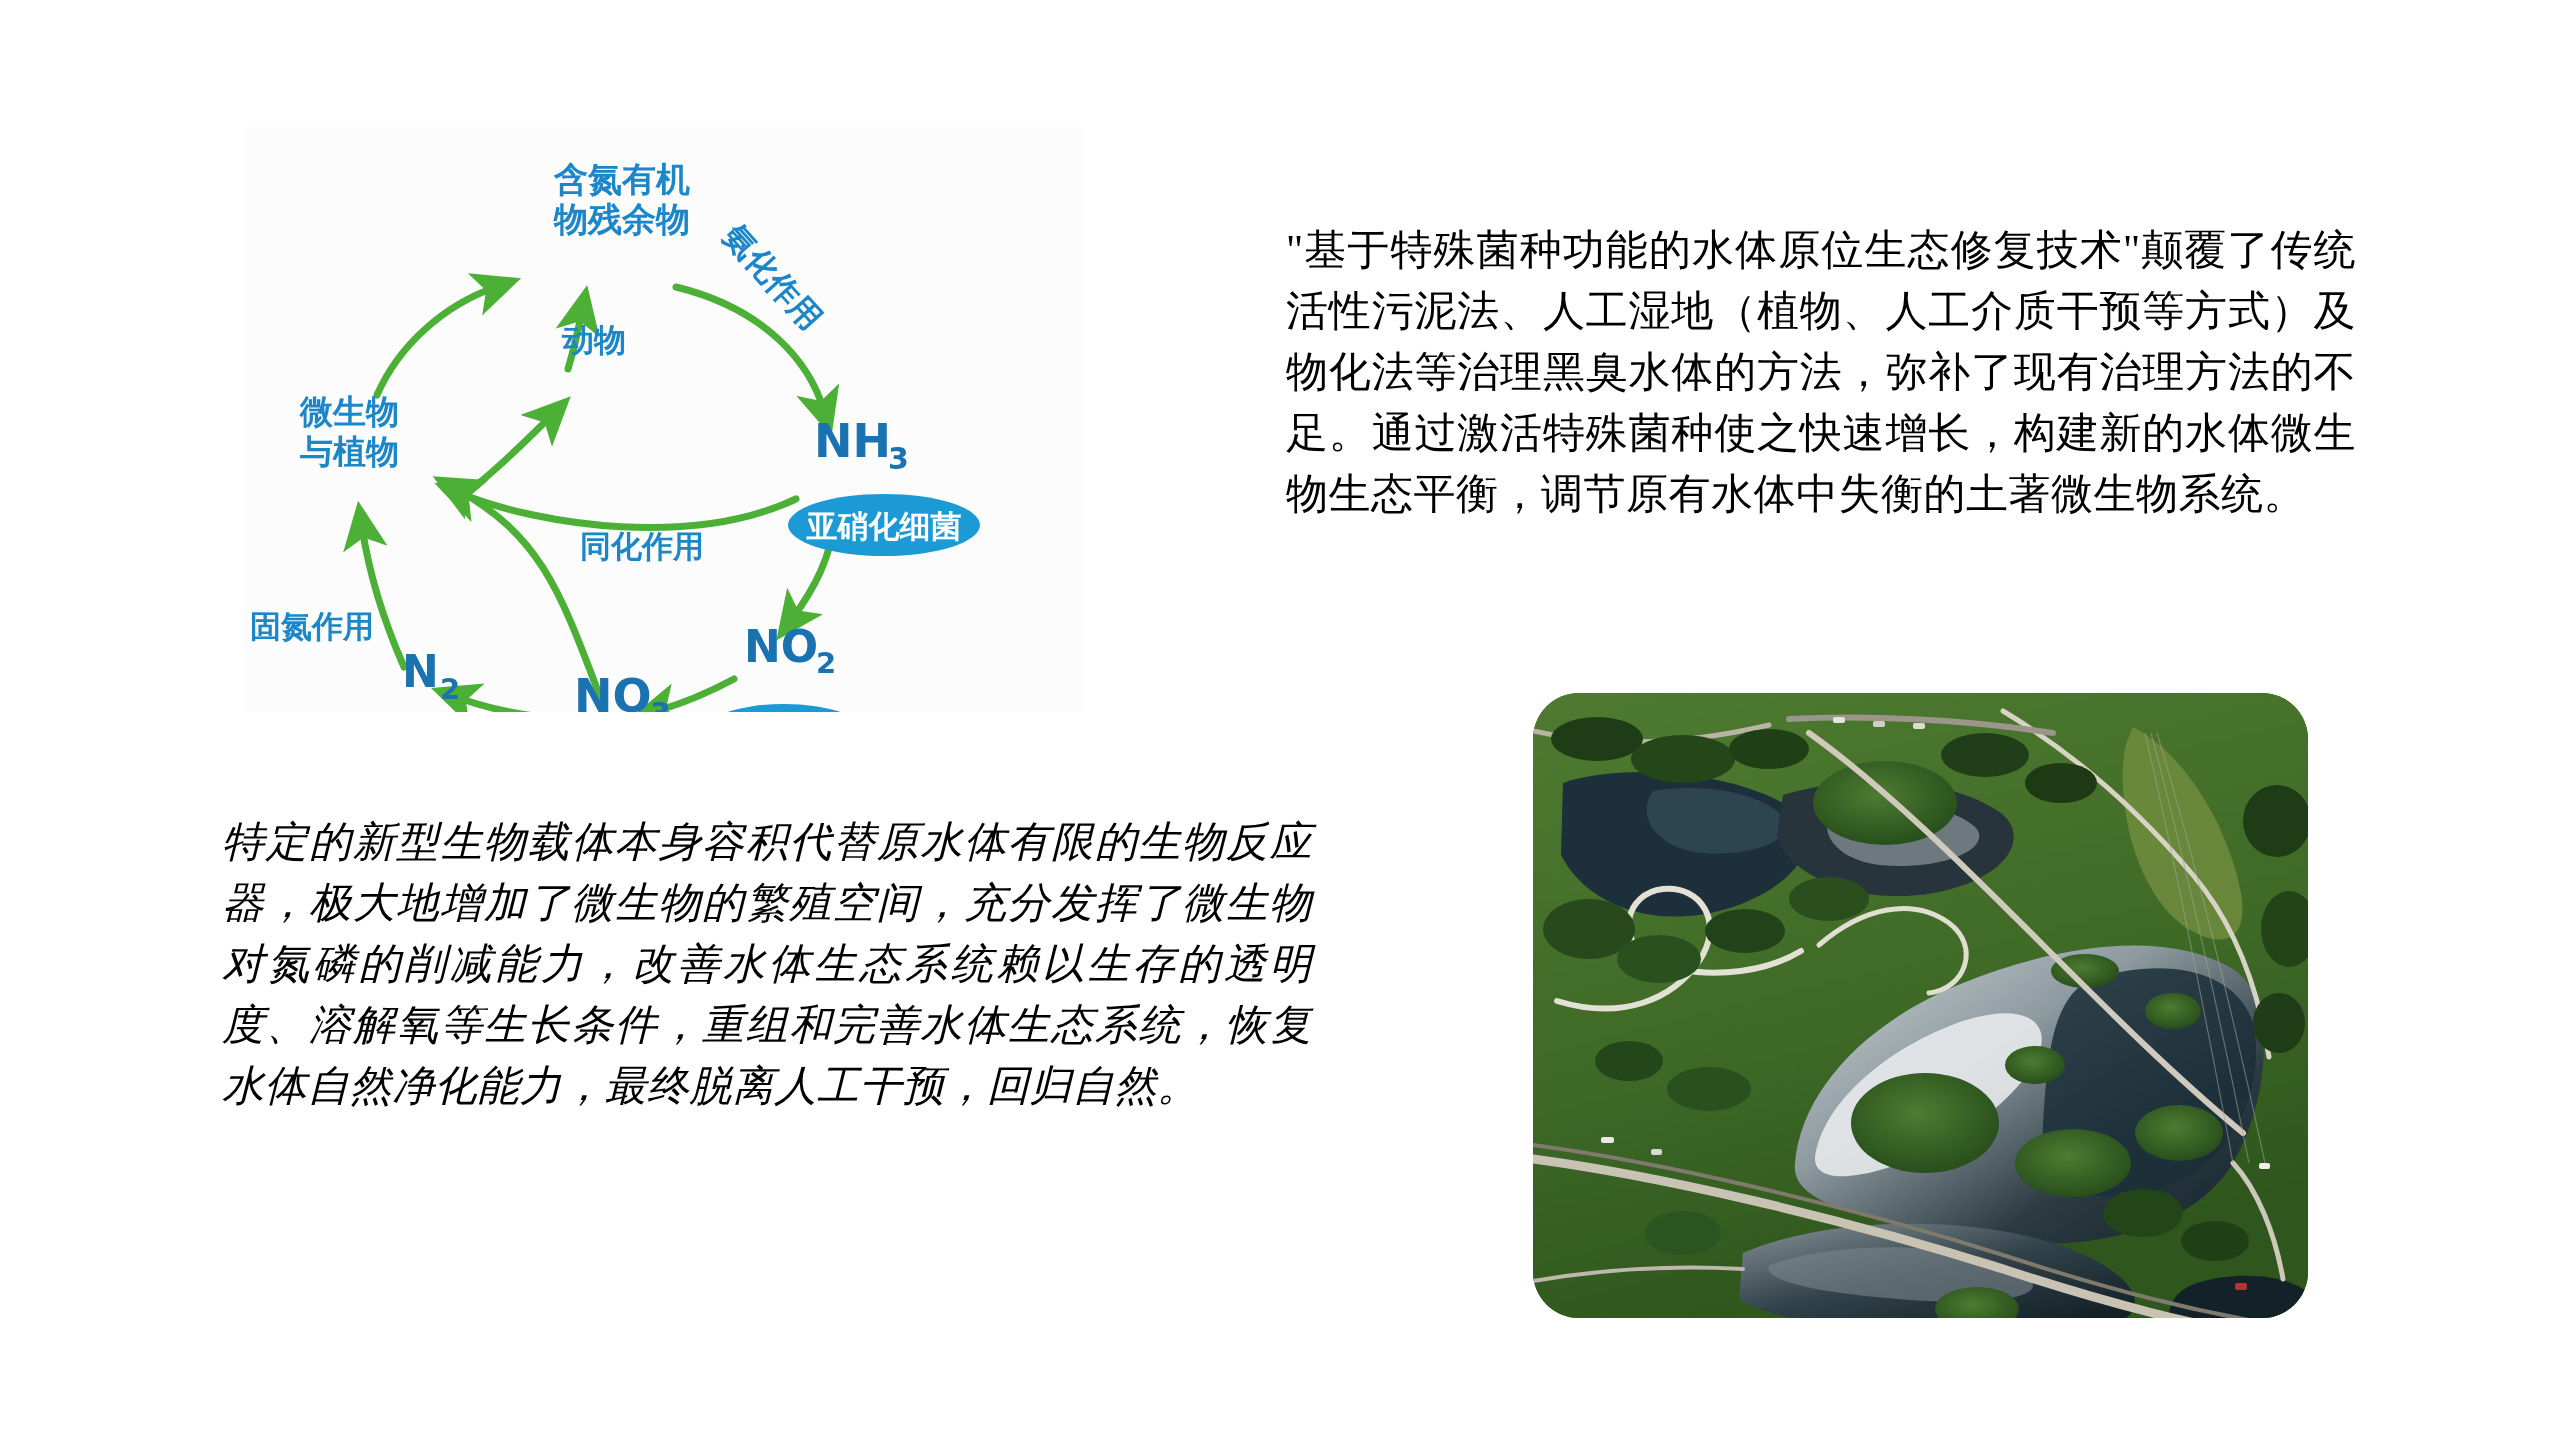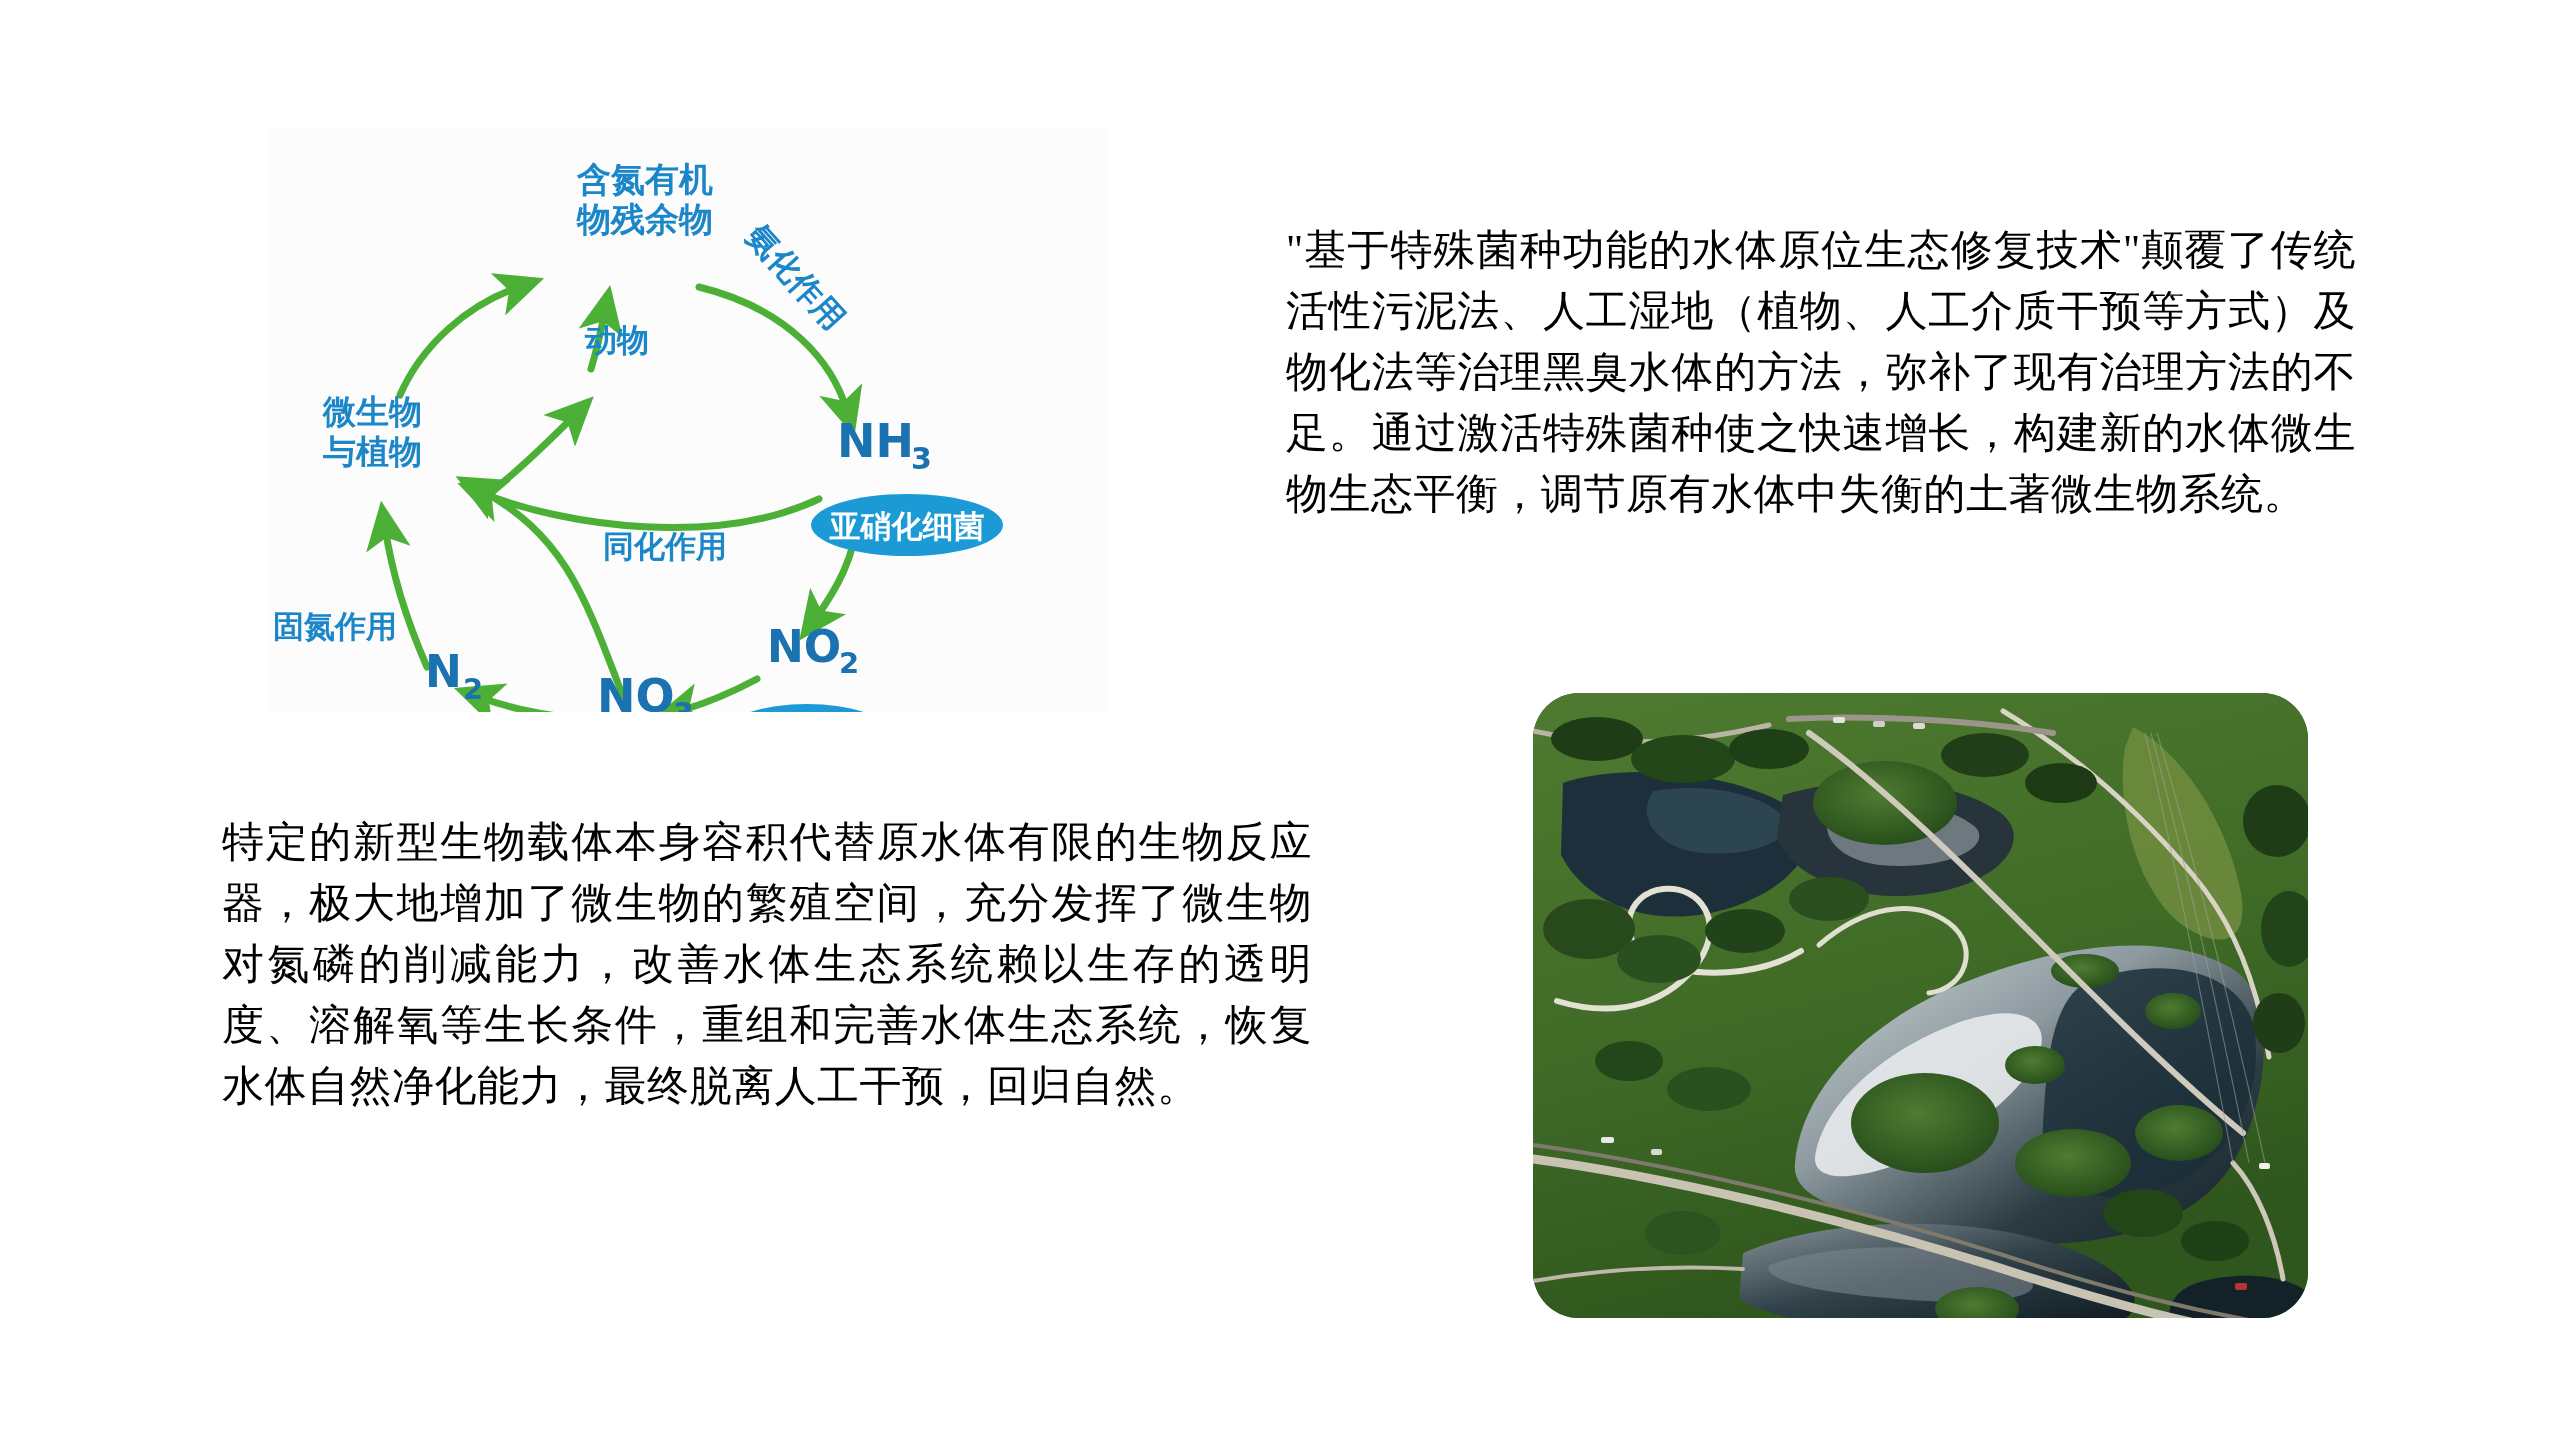--- a/index.html
+++ b/index.html
@@ -11,21 +11,21 @@
     width: 2560px;
     height: 1440px;
     position: relative;
     overflow: hidden;
     font-family: "Liberation Serif", "DejaVu Serif", serif;
   }
 
   
   #cycle-diagram {
     position: absolute;
-    left: 267px;
+    left: 244px;
     top: 127px;
     width: 840px;
     height: 585px;
     background: #14b8a6;
   }
   #cycle-svg { display: block; width: 840px; height: 585px; }
 
   .cyc-label {
     font-family: "DejaVu Sans", "Liberation Sans", sans-serif;
     font-weight: bold;
@@ -55,20 +55,21 @@
   }
   #text-right {
     left: 1286px;
     top: 220px;
     width: 1070px;
   }
   #text-left {
     left: 222px;
     top: 812px;
     width: 1090px;
+    font-style: italic;
   }
 
   
   #aerial-photo {
     position: absolute;
     left: 1533px;
     top: 693px;
     width: 775px;
     height: 625px;
     border-radius: 46px;

